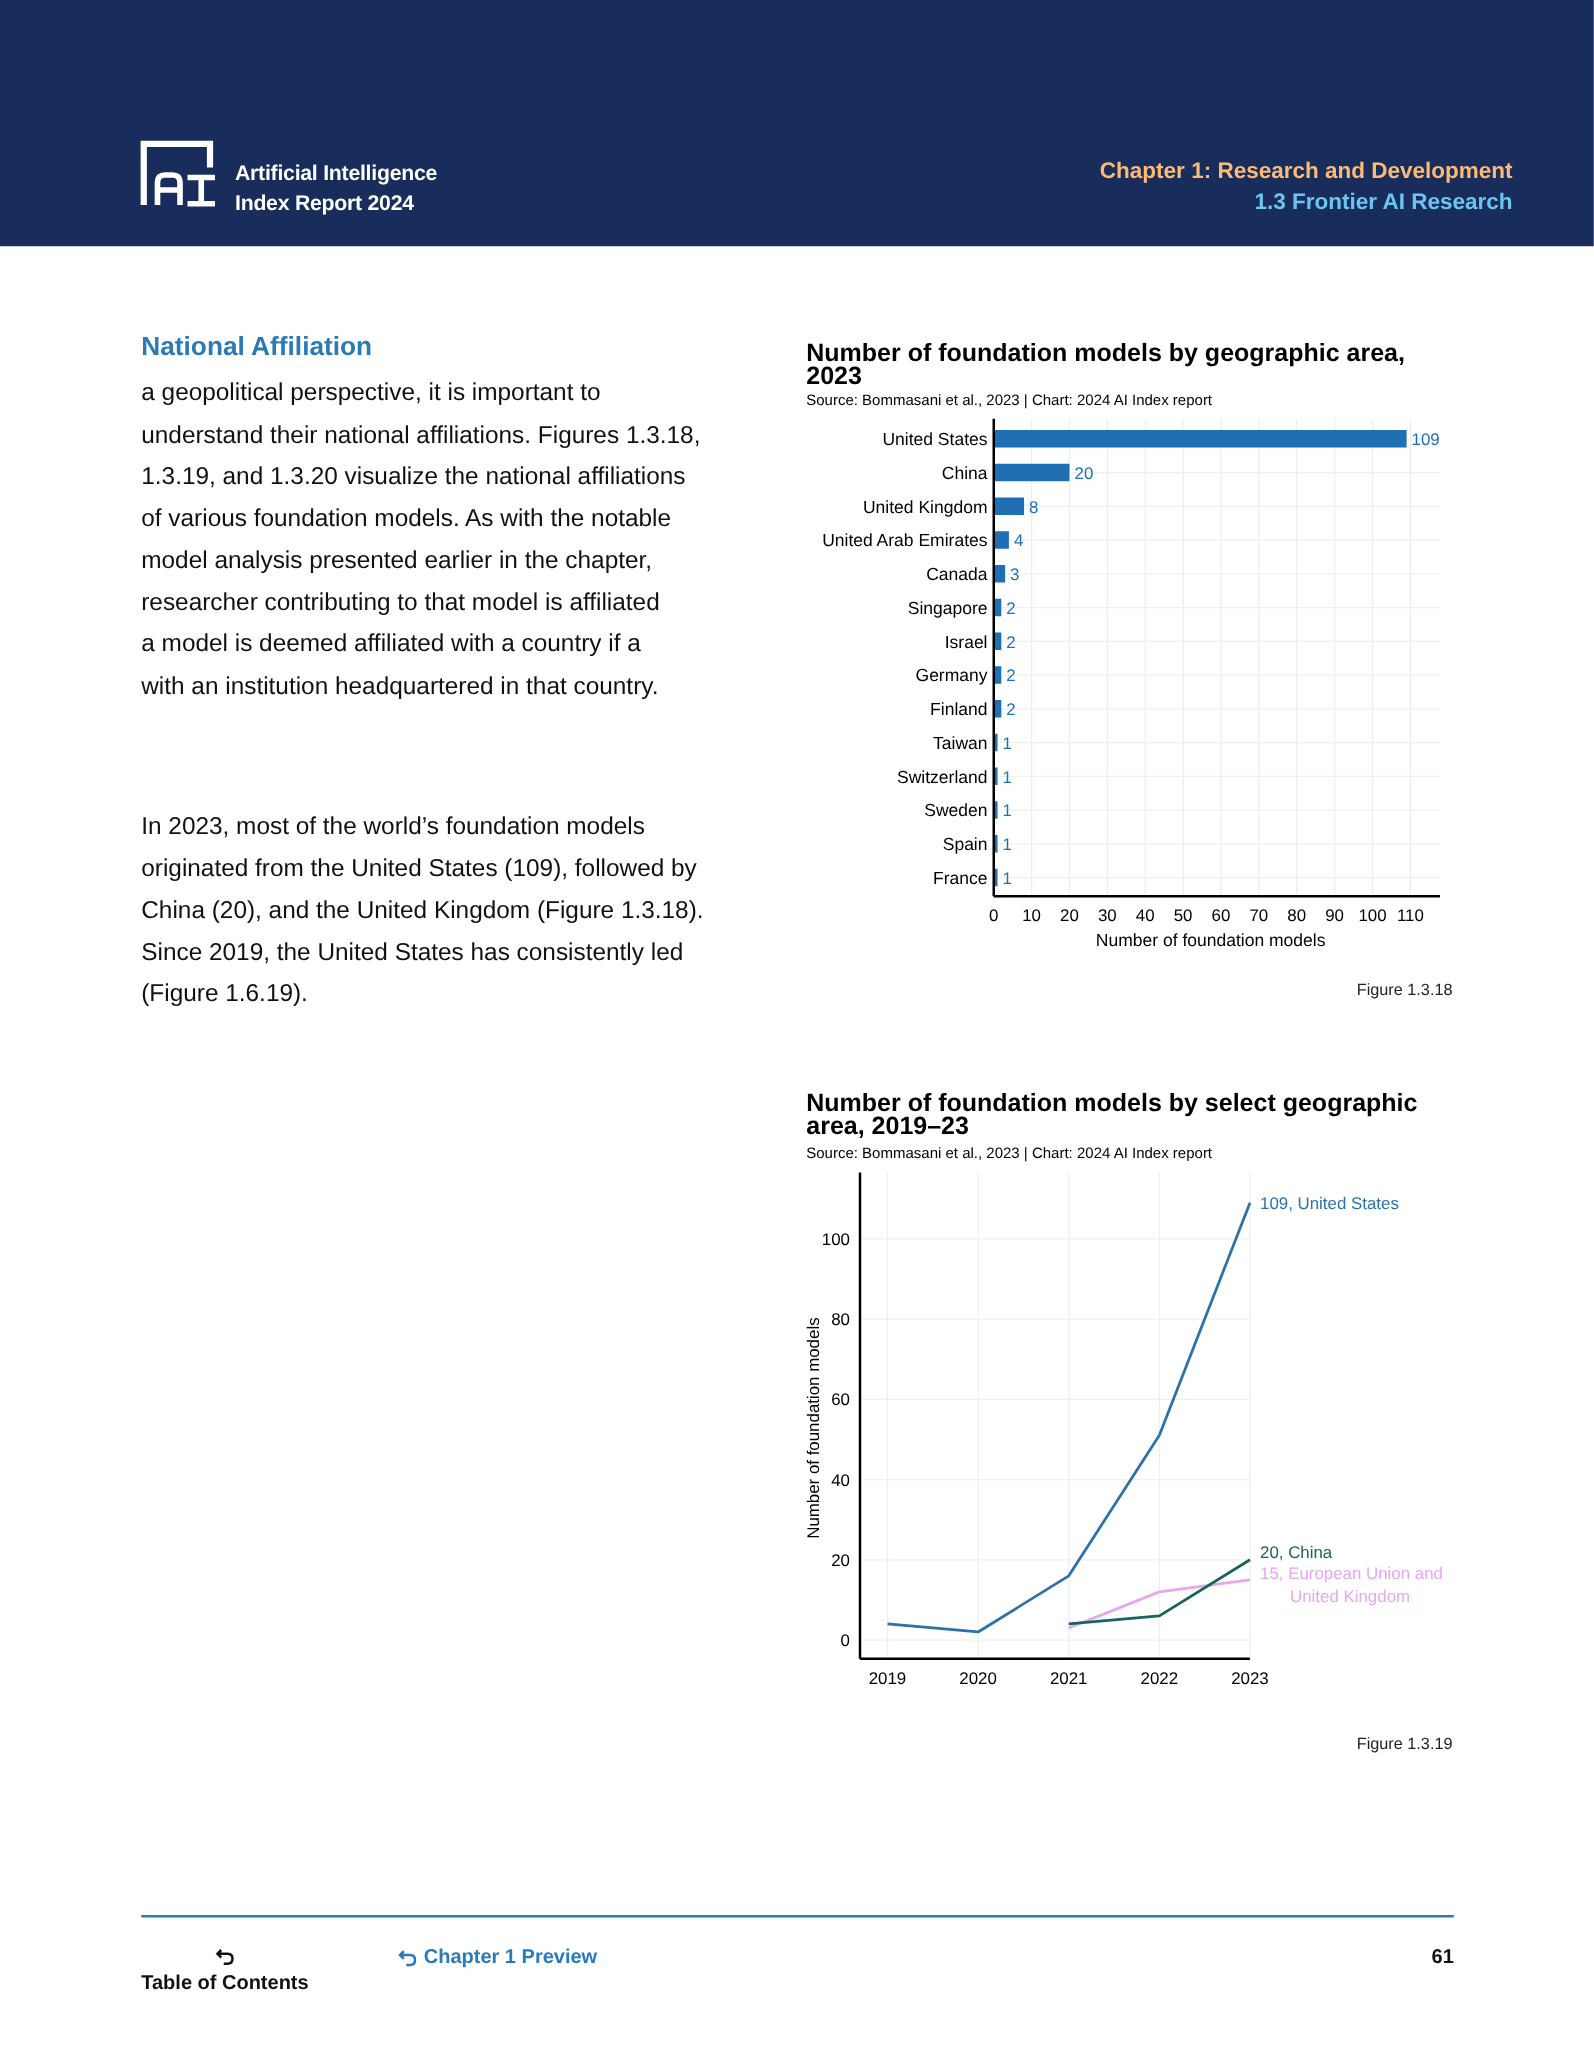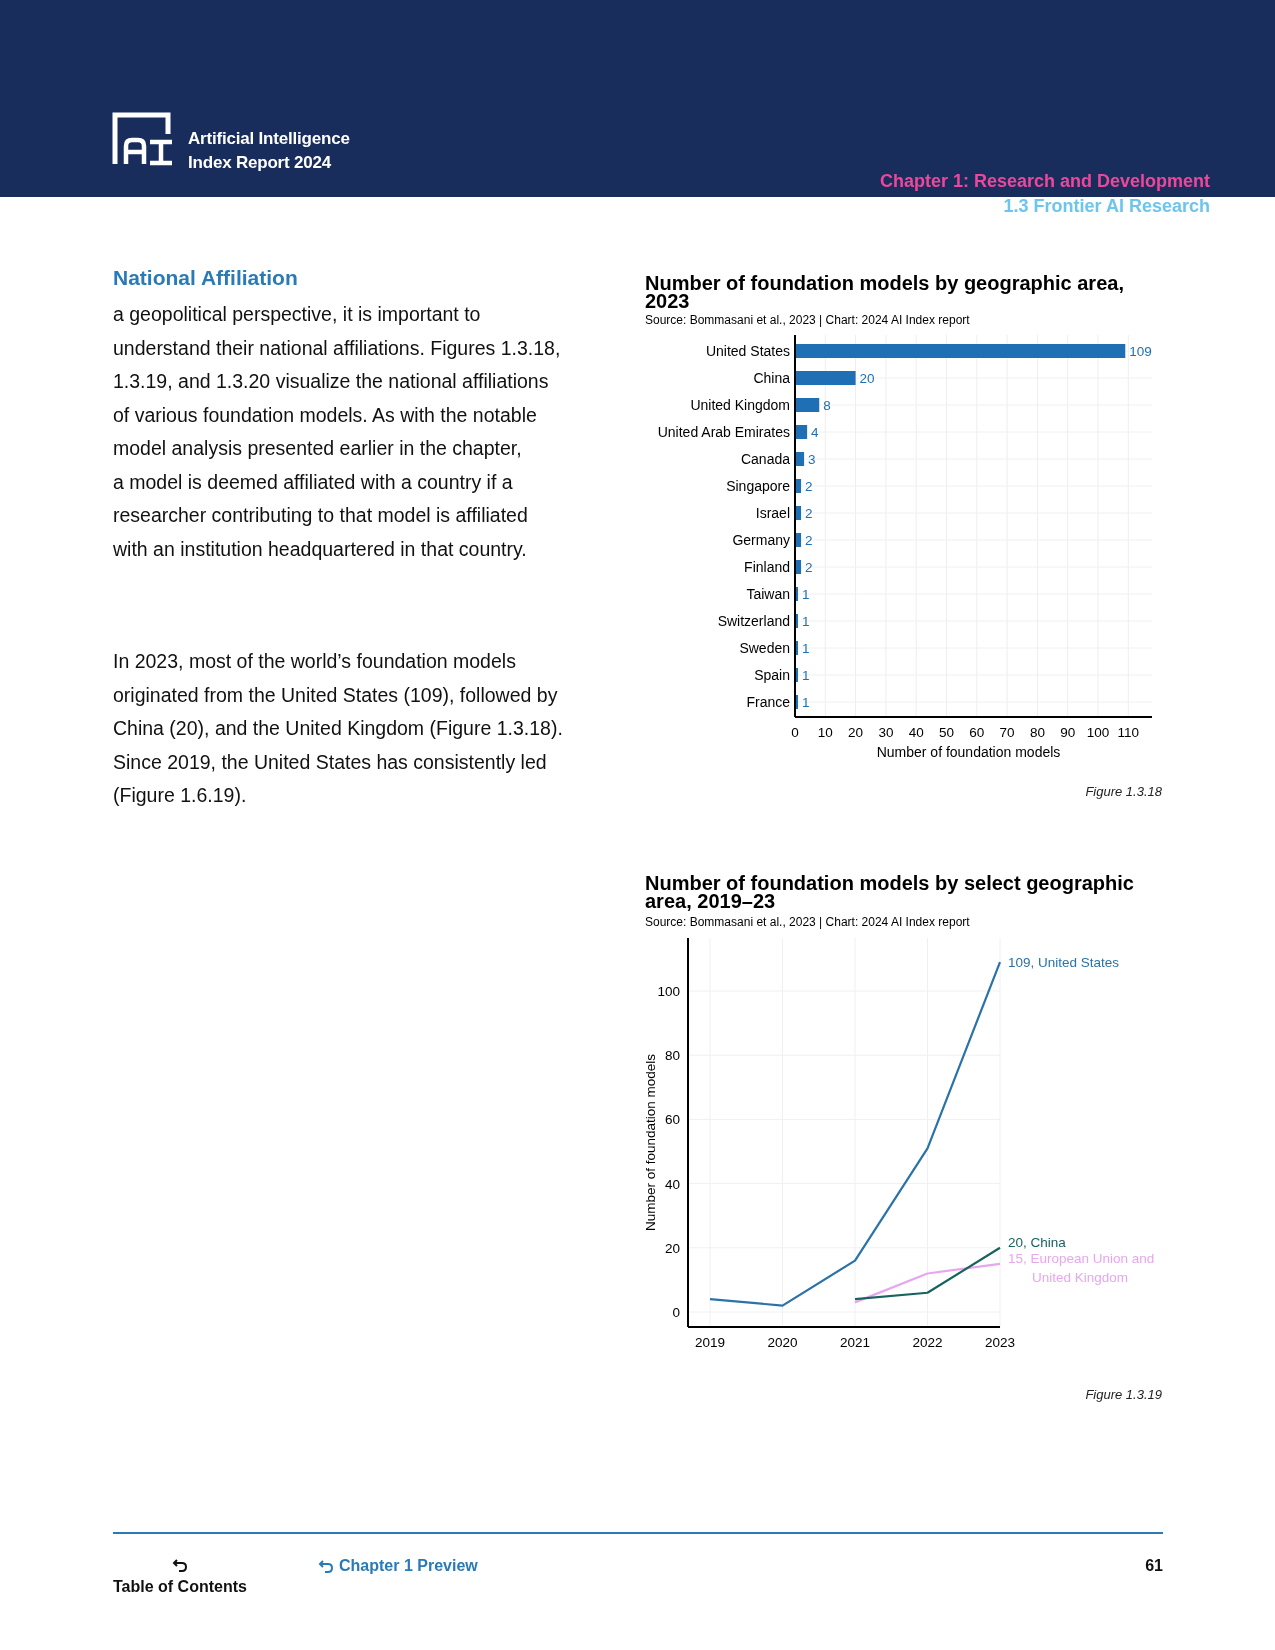--- a/index.html
+++ b/index.html
@@ -17,21 +17,21 @@
     position: absolute; left: 112px; top: 112px; width: 62px; height: 54px;
   }
   .brand {
     position: absolute; left: 188px; top: 127px; color: #fff;
     font-weight: 700; font-size: 17px; line-height: 24px; letter-spacing: -0.2px;
   }
   .chapter {
     position: absolute; right: 113px; top: 124px; text-align: right;
     font-weight: 700; font-size: 18px; line-height: 25px;
   }
-  .chapter .c1 { color: #ec4899; margin-top: 45px; }
+  .chapter .c1 { color: #fdba74; }
   .chapter .c2 { color: #6cc4f0; }
 
   .section-heading {
     position: absolute; left: 113px; top: 266px; color: #2a7ab8;
     font-weight: 700; font-size: 21px;
   }
   .body-text {
     position: absolute; left: 113px; width: 480px; font-size: 19.5px;
     line-height: 33.5px; color: #111;
   }
@@ -39,21 +39,21 @@
   .p2 { top: 645px; }
 
   .chart-title {
     position: absolute; left: 645px; width: 520px; font-weight: 700;
     font-size: 20px; line-height: 18px; color: #000;
   }
   .chart-source {
     position: absolute; left: 645px; font-size: 12px; color: #000;
   }
   .fig-label {
-    position: absolute; right: 113px; font-size: 13px; color: #222; font-style: italic;
+    position: absolute; right: 113px; font-size: 13px; color: #222;
   }
   svg text { font-family: "Liberation Sans", "DejaVu Sans", sans-serif; }
 
   .footer-line {
     position: absolute; left: 113px; top: 1532px; width: 1050px; height: 2px;
     background: #2a7ab8;
   }
   .footer-link {
     position: absolute; top: 1557px; font-weight: 700; font-size: 16px;
     display: flex; align-items: center; gap: 5px; cursor: pointer;
@@ -83,22 +83,22 @@
   </div>
 </div>
 
 <div class="section-heading">National Affiliation</div>
 <div class="body-text p1">
   <div>a geopolitical perspective, it is important to</div>
   <div>understand their national affiliations. Figures 1.3.18,</div>
   <div>1.3.19, and 1.3.20 visualize the national affiliations</div>
   <div>of various foundation models. As with the notable</div>
   <div>model analysis presented earlier in the chapter,</div>
+  <div>researcher contributing to that model is affiliated</div>
   <div>a model is deemed affiliated with a country if a</div>
-  <div>researcher contributing to that model is affiliated</div>
   <div>with an institution headquartered in that country.</div>
 </div>
 <div class="body-text p2">
   <div>In 2023, most of the world’s foundation models</div>
   <div>originated from the United States (109), followed by</div>
   <div>China (20), and the United Kingdom (Figure 1.3.18).</div>
   <div>Since 2019, the United States has consistently led</div>
   <div>(Figure 1.6.19).</div>
 </div>
 

